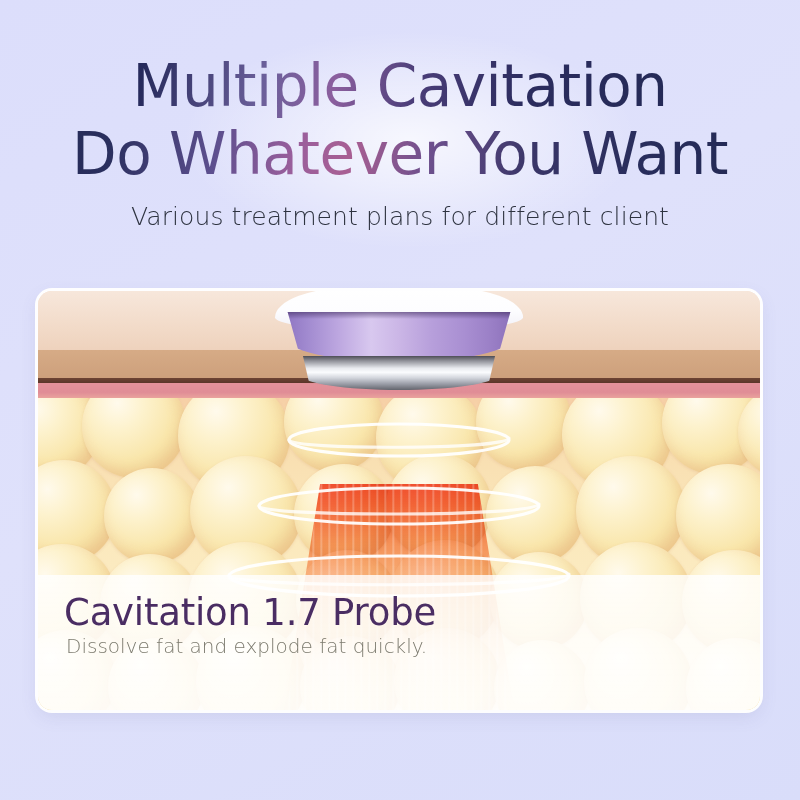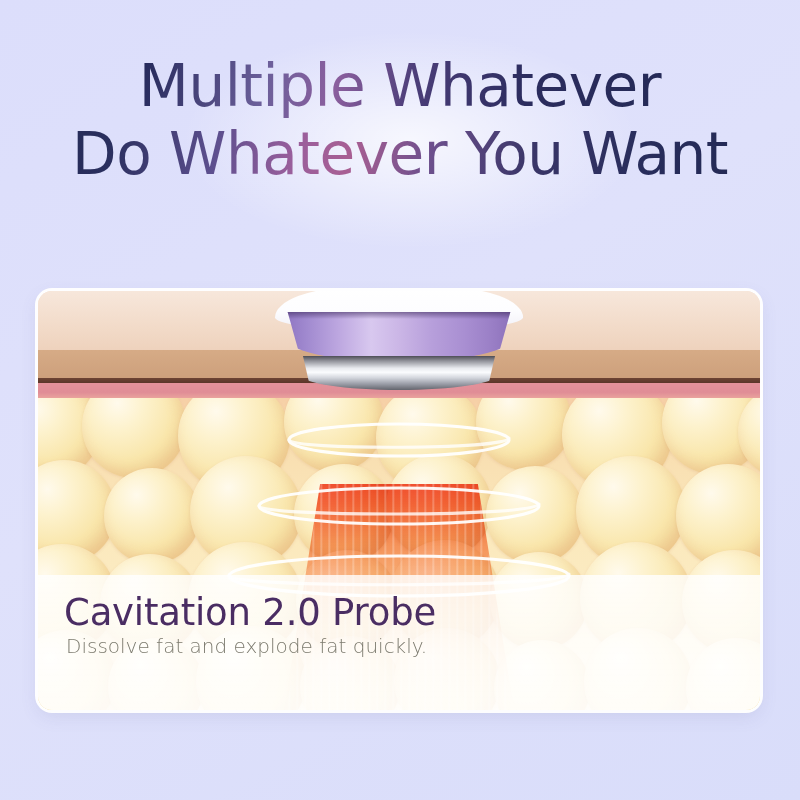--- a/index.html
+++ b/index.html
@@ -247,22 +247,23 @@
     font-weight: 300;
     color: #7c7a6e;
   }
 </style>
 </head>
 <body>
 
 <div id="poster">
 
   <div class="header">
-    <h1 class="headline line1">Multiple Whatever</h1>
+    <h1 class="headline line1">Multiple Cavitation</h1>
     <h1 class="headline line2">Do Whatever You Want</h1>
+    <p class="subtitle">Various treatment plans for different client</p>
   </div>
 
   <div class="card">
 
     <div class="layer epidermis"></div>
     <div class="layer dermis"></div>
     <div class="layer membrane"></div>
     <div class="layer hypo-pink"></div>
 
     <div class="fat-field">
@@ -320,18 +321,18 @@
 
     <div class="probe-shadow"></div>
 
     <div class="probe">
       <div class="probe-top"></div>
       <div class="probe-body"></div>
       <div class="probe-ring"></div>
     </div>
 
     <div class="caption">
-      <p class="caption-title">Cavitation 2.0 Probe</p>
+      <p class="caption-title">Cavitation 1.7 Probe</p>
       <p class="caption-sub">Dissolve fat and explode fat quickly.</p>
     </div>
 
   </div>
 </div>
 
 </body></html>

